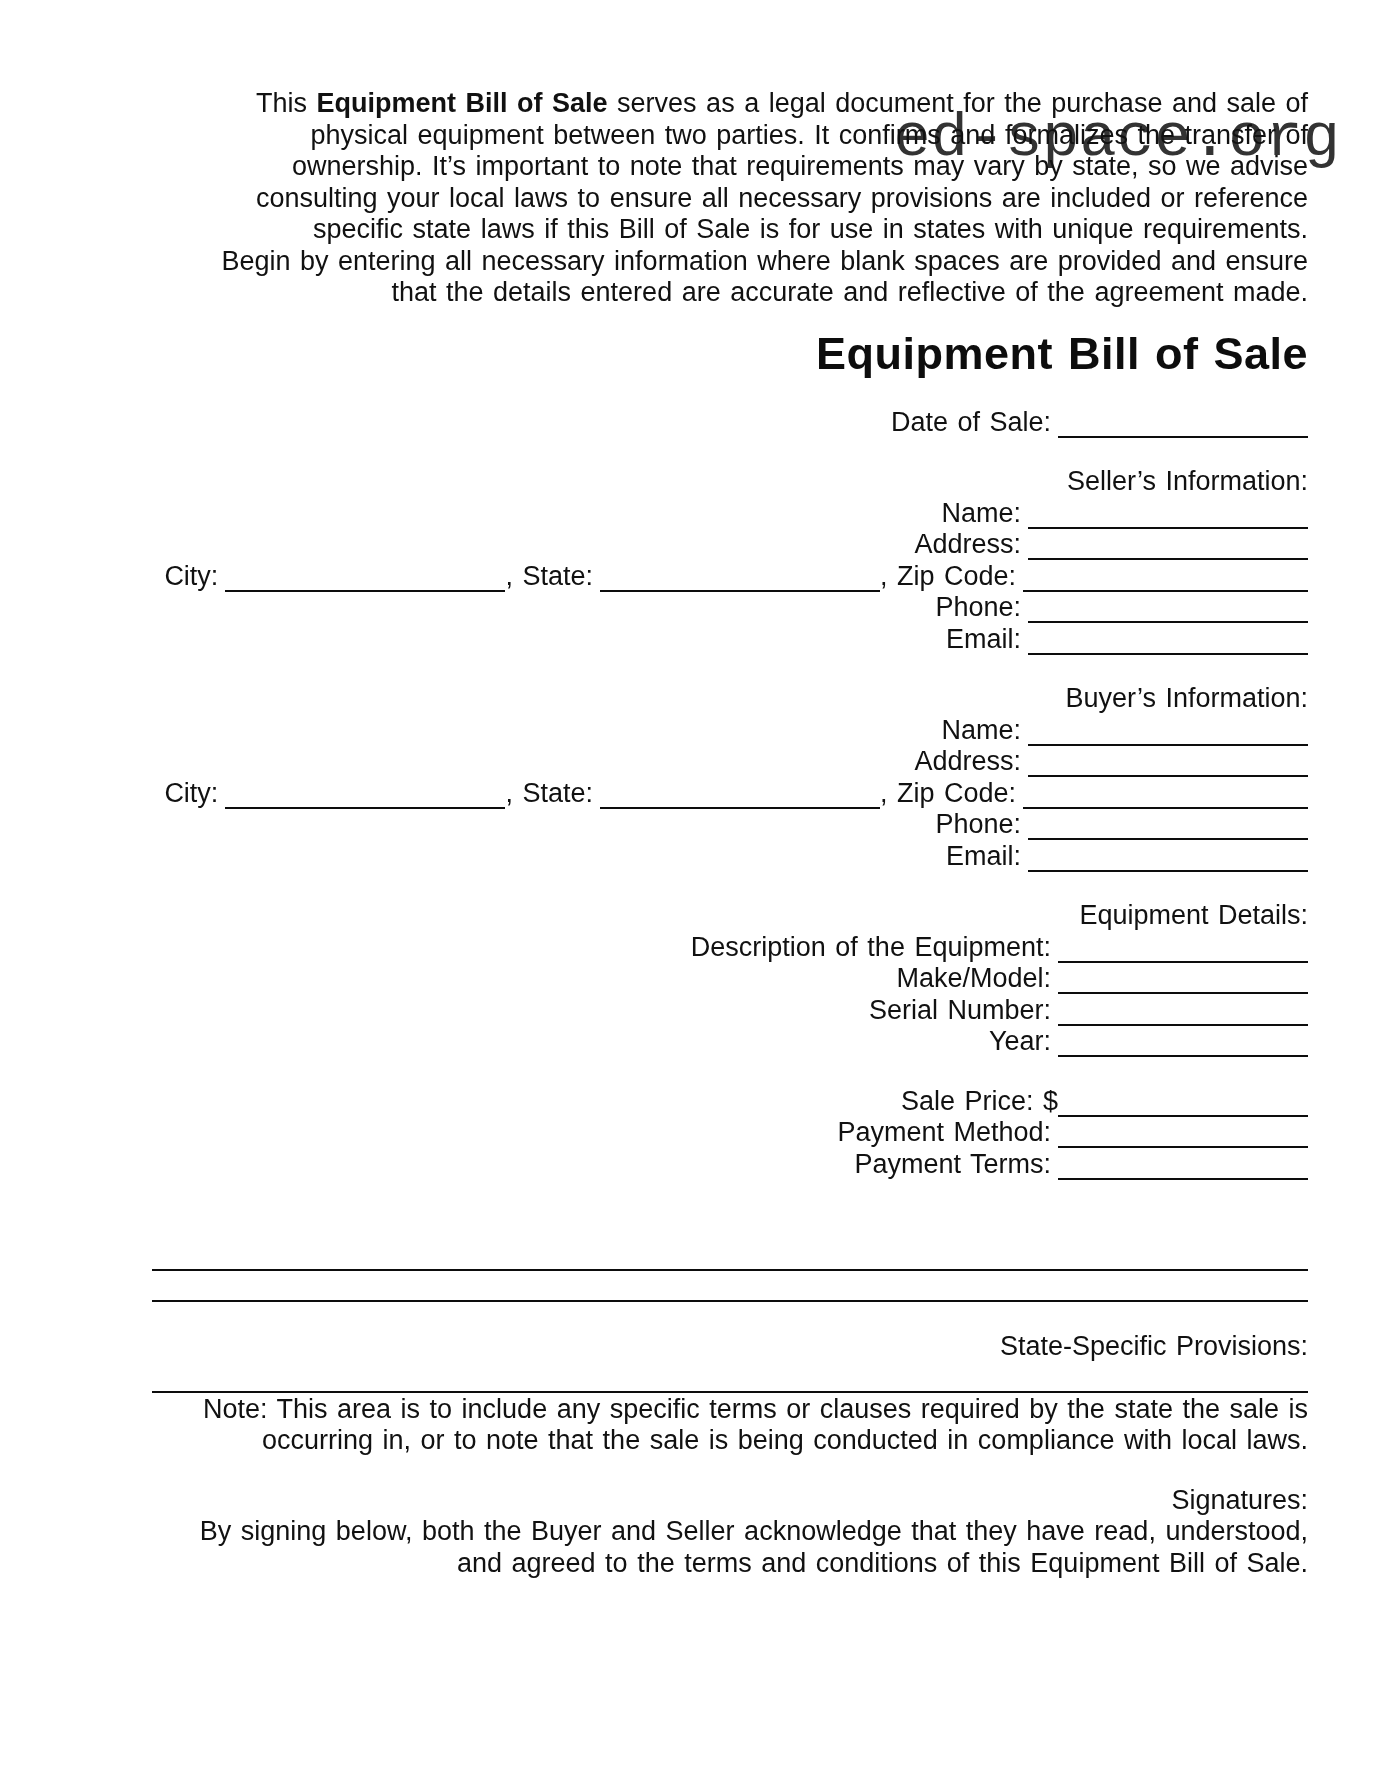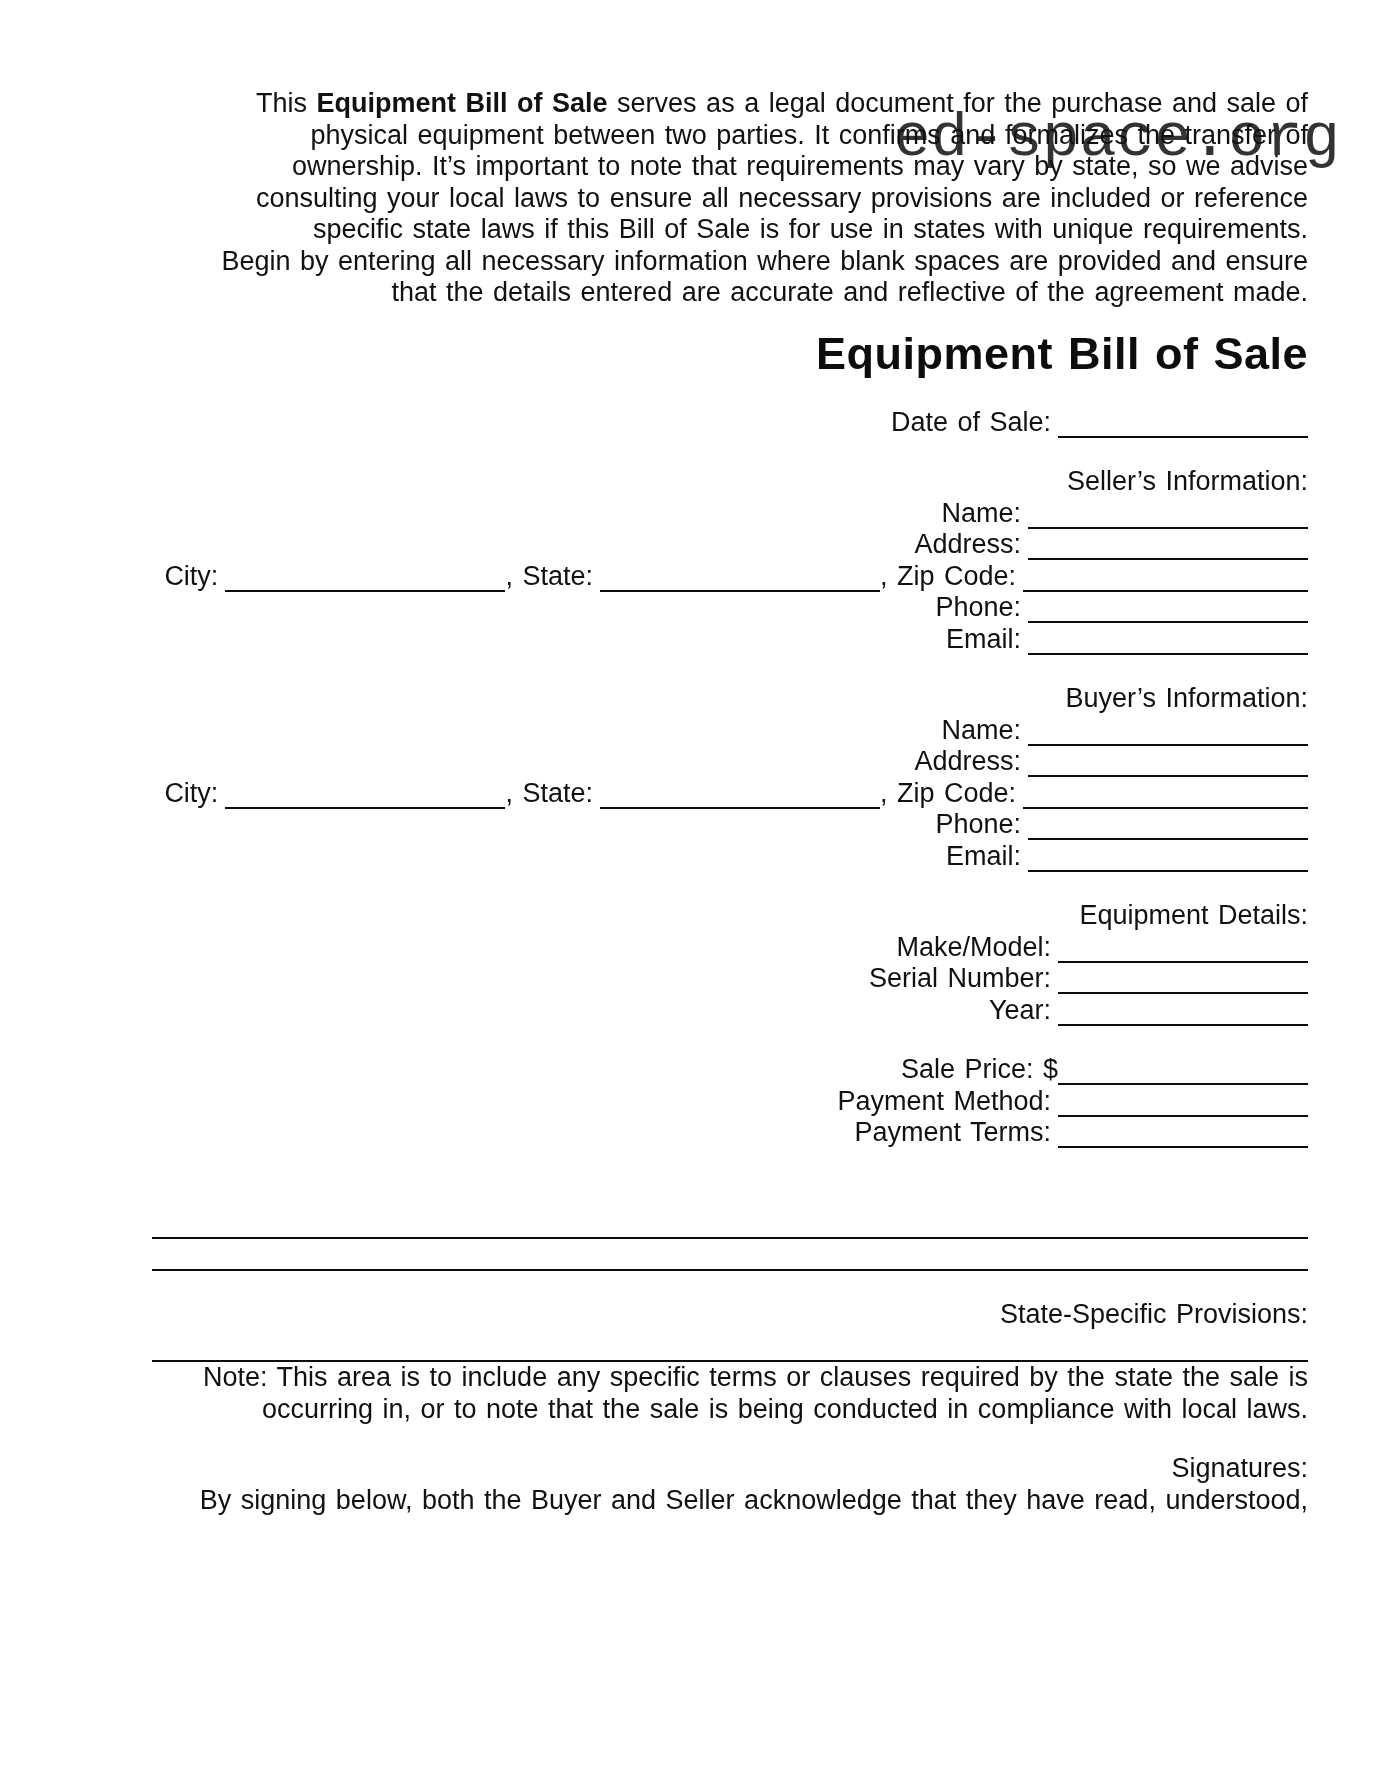--- a/index.html
+++ b/index.html
@@ -95,20 +95,21 @@
       <div class="line">Buyer’s Information:</div>
       <div class="line"><span>Name:</span><span class="blank w280"></span></div>
       <div class="line"><span>Address:</span><span class="blank w280"></span></div>
       <div class="line"><span>City:</span><span class="blank w280"></span><span>, State:</span><span class="blank w280"></span><span>, Zip Code:</span><span class="blank wzip"></span></div>
       <div class="line"><span>Phone:</span><span class="blank w280"></span></div>
       <div class="line"><span>Email:</span><span class="blank w280"></span></div>
     </div>
 
     <div class="block">
       <div class="line">Equipment Details:</div>
+      <div class="line"><span>Description of the Equipment:</span><span class="blank w250"></span></div>
       <div class="line"><span>Make/Model:</span><span class="blank w250"></span></div>
       <div class="line"><span>Serial Number:</span><span class="blank w250"></span></div>
       <div class="line"><span>Year:</span><span class="blank w250"></span></div>
     </div>
 
     <div class="block">
       <div class="line"><span>Sale Price: $</span><span class="blank w250 nogap"></span></div>
       <div class="line"><span>Payment Method:</span><span class="blank w250"></span></div>
       <div class="line"><span>Payment Terms:</span><span class="blank w250"></span></div>
     </div>
@@ -122,16 +123,17 @@
     <div class="block">
       <div class="line">State-Specific Provisions:</div>
       <div class="line"><span class="blank wfull"></span></div>
       <div class="line">Note: This area is to include any specific terms or clauses required by the state the sale is</div>
       <div class="line">occurring in, or to note that the sale is being conducted in compliance with local laws.</div>
     </div>
 
     <div class="block">
       <div class="line">Signatures:</div>
       <div class="line">By signing below, both the Buyer and Seller acknowledge that they have read, understood,</div>
+      <div class="line">and agreed to the terms and conditions of this Equipment Bill of Sale.</div>
     </div>
 
   </div>
 </div>
 
 </body></html>

